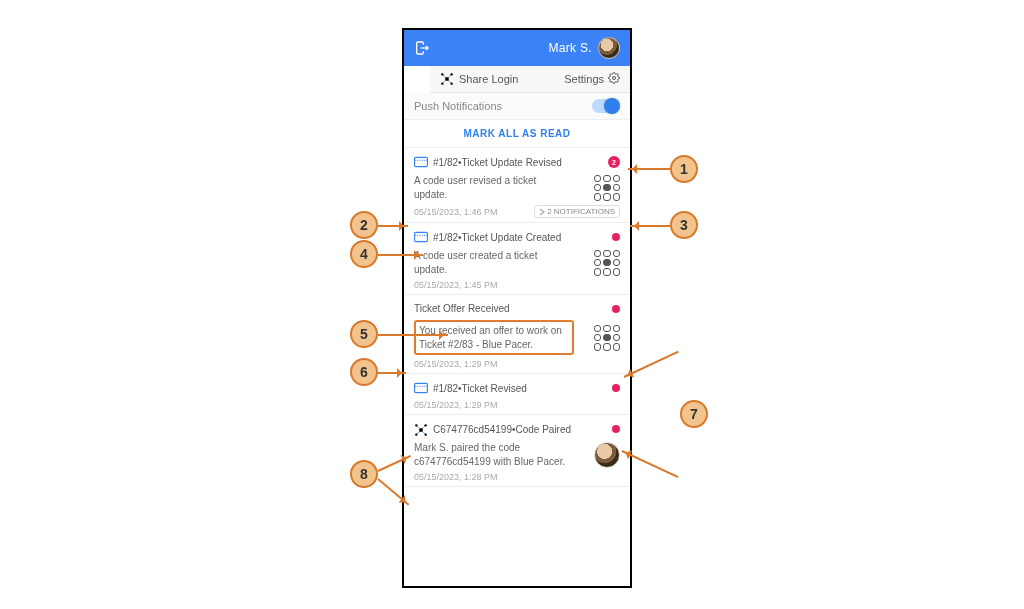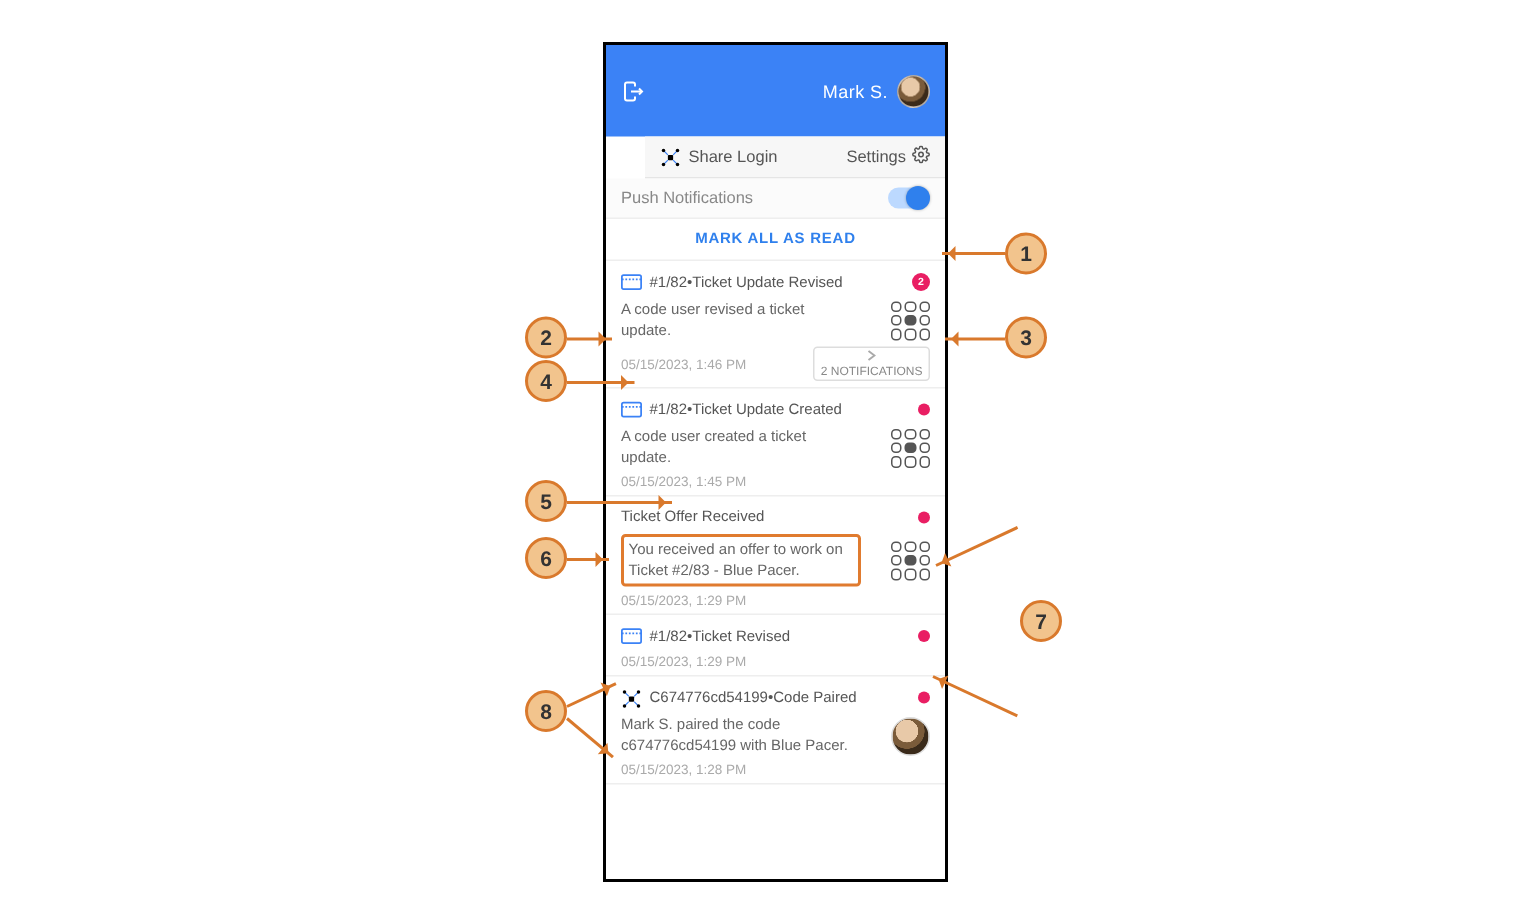--- a/index.html
+++ b/index.html
@@ -15,21 +15,21 @@
     left: 402px;
     top: 28px;
     width: 230px;
     height: 560px;
     border: 2px solid #000;
     background: #fff;
     overflow: hidden;
   }
   .header {
     background: #3b82f6;
-    height: 61px;
+    height: 36px;
     display: flex;
     align-items: center;
     padding: 0 10px;
     color: #fff;
   }
   .logout-icon { flex: 0 0 auto; margin-right: auto; display:flex; align-items:center;}
   .username { font-size: 12px; margin-right: 6px; letter-spacing: .3px;}
   .avatar {
     width: 22px; height: 22px; border-radius: 50%;
     background: radial-gradient(circle at 40% 35%, #e8c9a8 0 35%, #7a5b3a 36% 55%, #3a2a1a 56% 100%);
@@ -91,21 +91,21 @@
   .avatar-sm{
     width:26px;height:26px;border-radius:50%;
     background: radial-gradient(circle at 40% 35%, #e8c9a8 0 35%, #7a5b3a 36% 55%, #3a2a1a 56% 100%);
     border:1px solid #ddd;
   }
   .foot-row { display:flex; align-items:center; margin-top:2px;gap:29px;}
   .ts { font-size:9px; color:#aaa;}
   .notif-chip{
     margin-left:auto; font-size:8px; color:#888;
     border:1px solid #ddd; border-radius:3px;
-    padding:1px 4px; display:flex; align-items:center; gap:2px;flex-direction:column;
+    padding:1px 4px; display:flex; align-items:center; gap:2px;
   }
   .highlight { border:2px solid #e07b2f; border-radius:3px; padding:2px 3px;}
 
   
   .callout {
     position:absolute;
     width:28px; height:28px; border-radius:50%;
     background:#f2c48d; border:2px solid #d9792c;
     display:flex; align-items:center; justify-content:center;
     font-weight:700; font-size:14px; color:#333;

